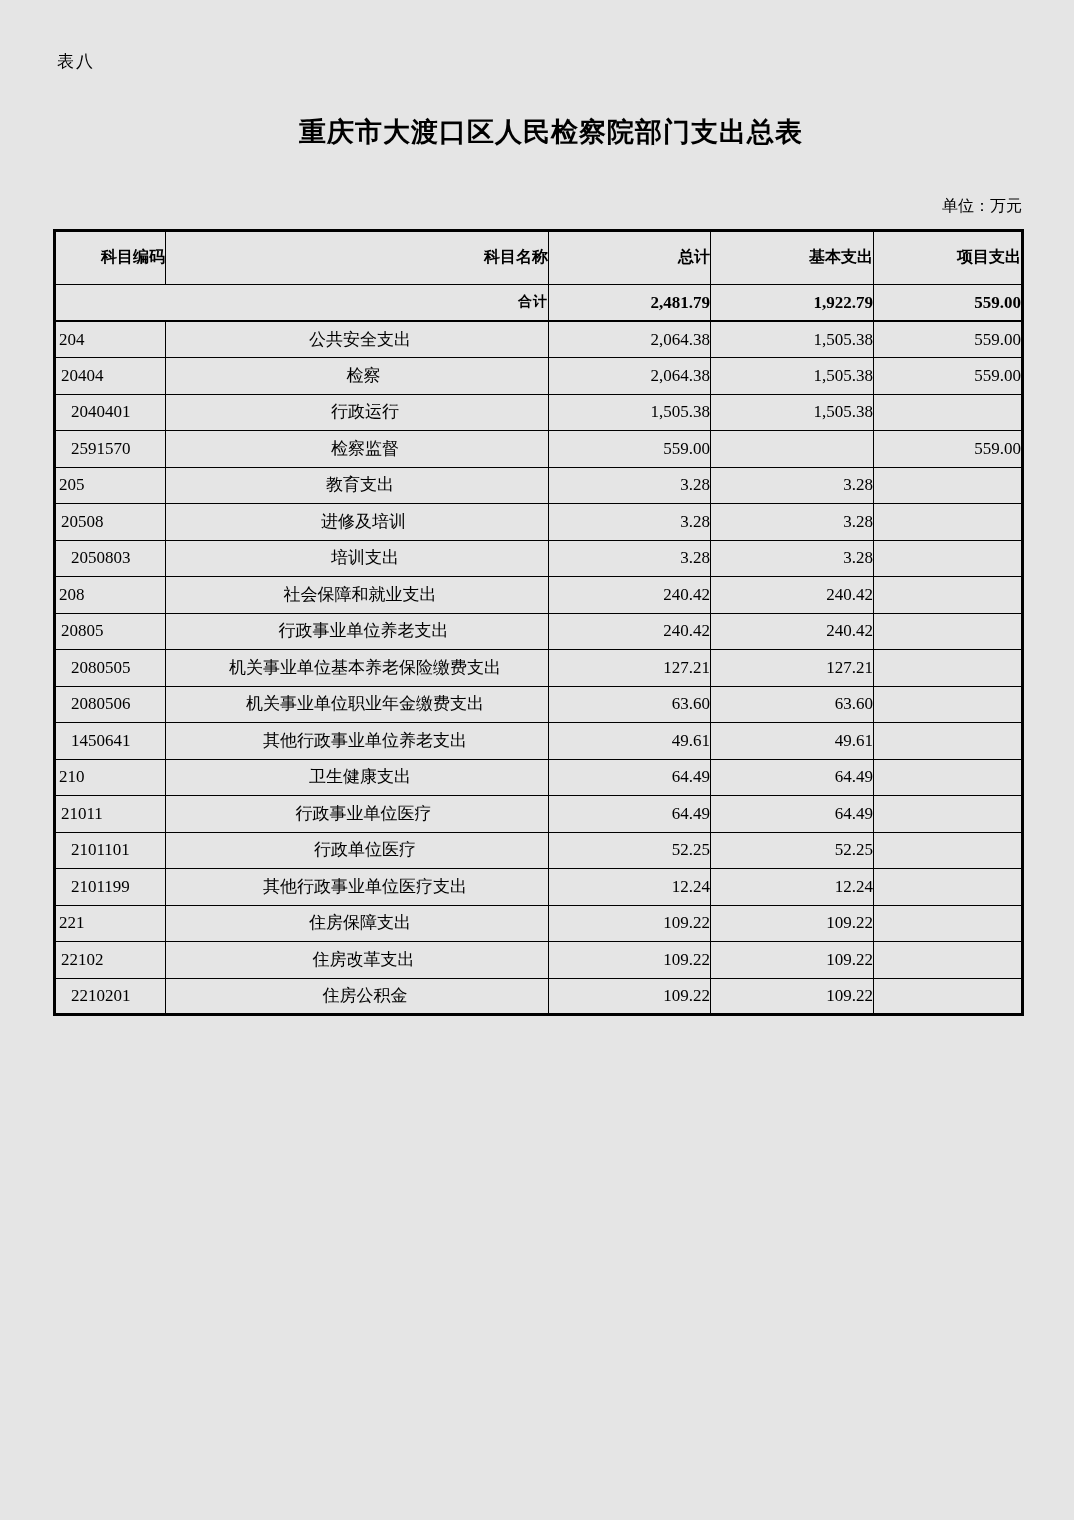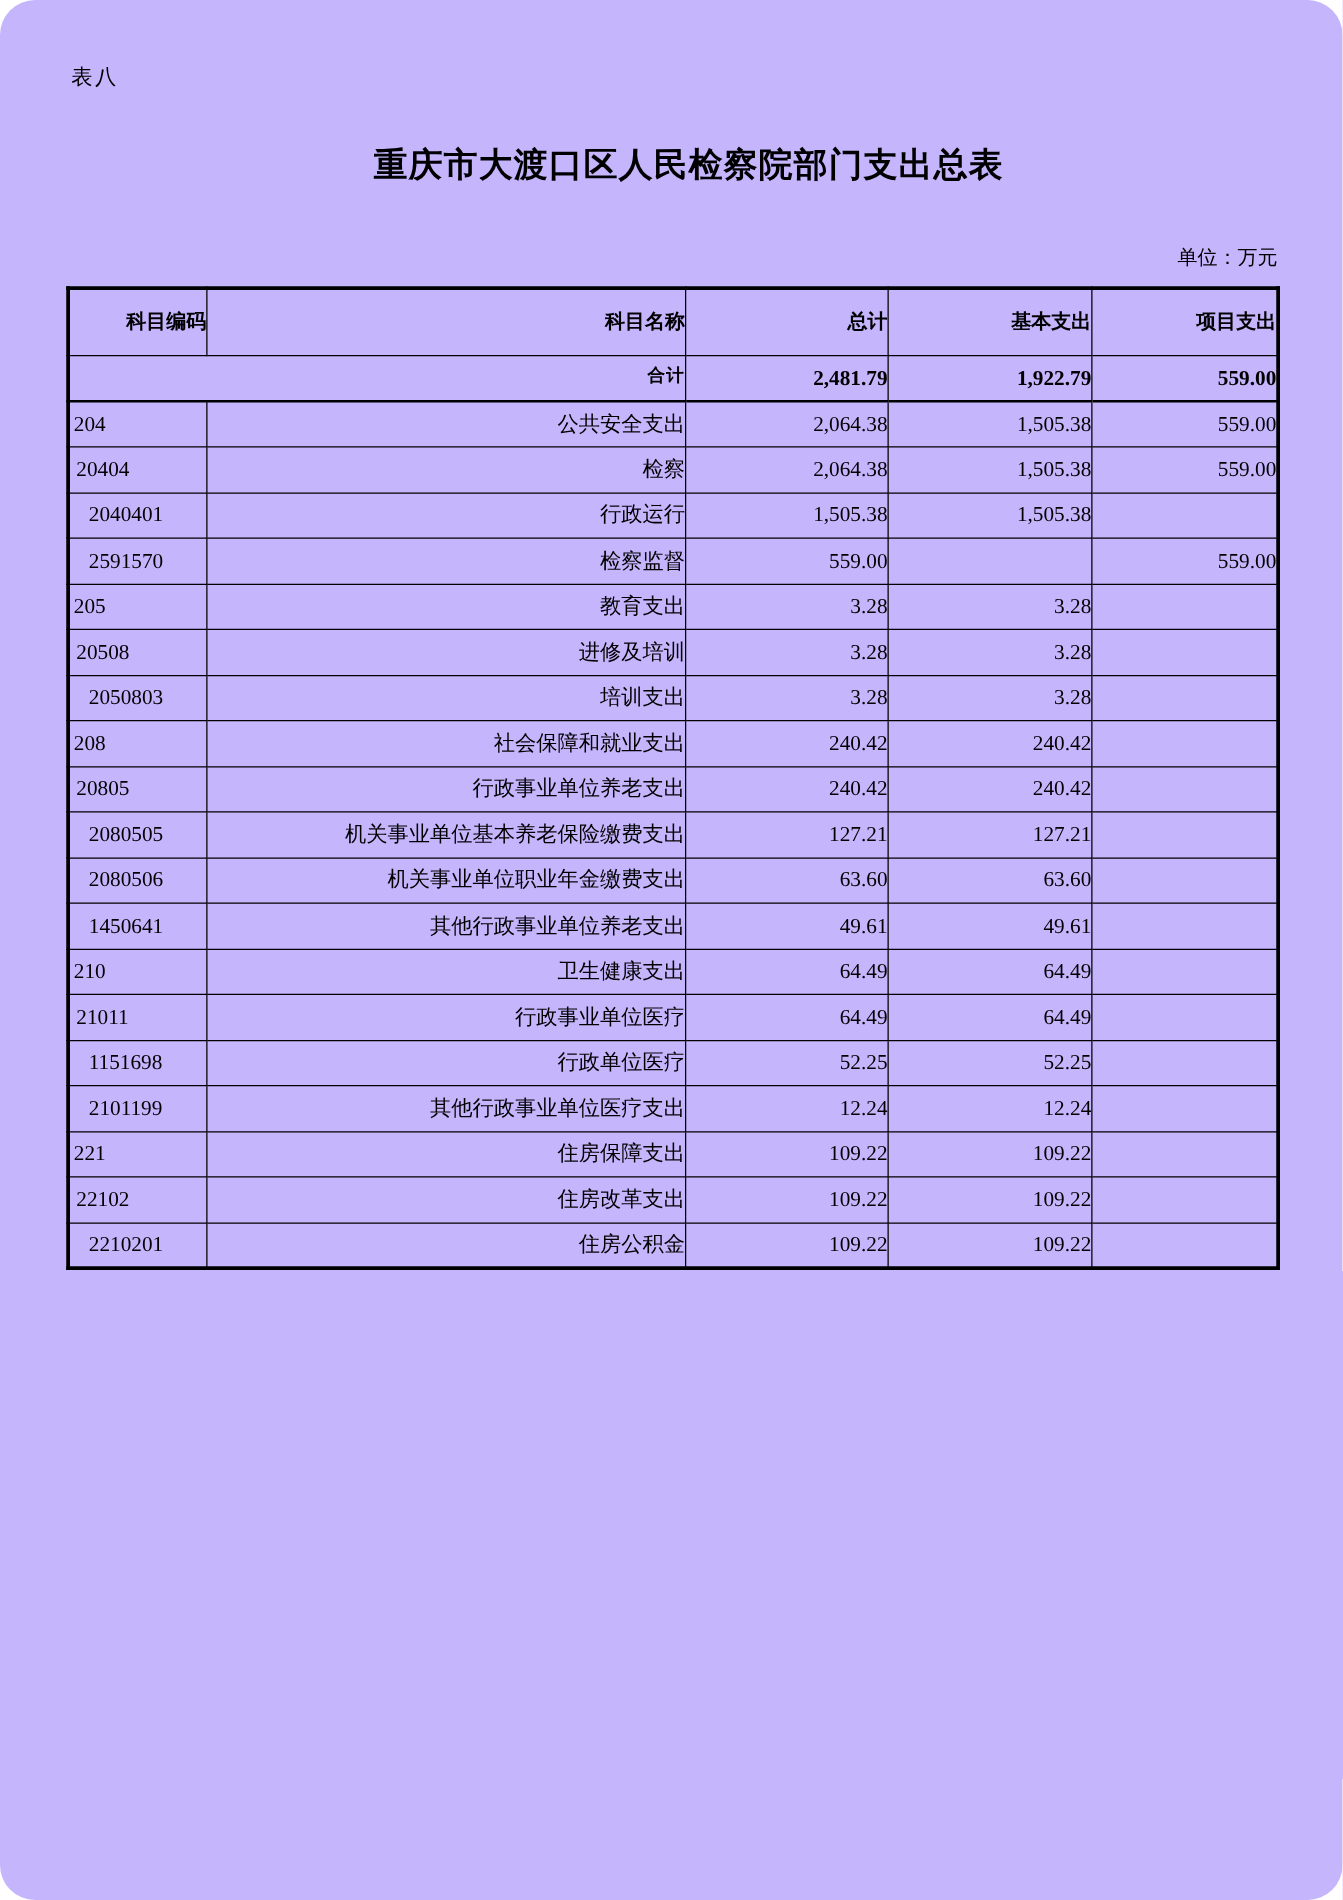--- a/index.html
+++ b/index.html
@@ -10,22 +10,21 @@
   body {
     width: 1074px;
     height: 1520px;
     position: relative;
     font-family: "Liberation Serif", "DejaVu Serif", serif;
     color: #000;
   }
   .page {
     position: absolute;
     inset: 0;
-    background: #c4b5fd;
-    border-radius: 28px;
+    background: #e5e5e5;
   }
   .corner-label {
     position: absolute;
     left: 57px;
     top: 50px;
     font-size: 17px;
     letter-spacing: 2px;
   }
   .doc-title {
     position: absolute;
@@ -68,21 +67,21 @@
   thead th {
     font-family: Liberation Mono, monospace;
     font-weight: bold;
     font-size: 16px;
     text-align: right;
     border-bottom: 2px solid #000;
   }
   tbody tr { height: 36.5px; }
   tbody td { font-size: 17px; }
   td.code { text-align: left; }
-  td.name { text-align: right; }
+  td.name { text-align: center; }
   td.num  { text-align: right; padding-right: 5px; }
   tr.lv1 td.code { padding-left: 3px; }
   tr.lv2 td.code { padding-left: 5px; }
   tr.lv3 td.code { padding-left: 15px; }
   tr.lv1 td.name { padding-left: 6px; }
   tr.lv2 td.name { padding-left: 13px; }
   tr.lv3 td.name { padding-left: 16px; }
   tr.total-row td {
     font-weight: bold;
     border-bottom: 2px solid #000;
@@ -220,21 +219,21 @@
     <td class="num"></td>
   </tr>
         <tr class="lv2">
     <td class="code">21011</td>
     <td class="name">行政事业单位医疗</td>
     <td class="num">64.49</td>
     <td class="num">64.49</td>
     <td class="num"></td>
   </tr>
         <tr class="lv3">
-    <td class="code">1151698</td>
+    <td class="code">2101101</td>
     <td class="name">行政单位医疗</td>
     <td class="num">52.25</td>
     <td class="num">52.25</td>
     <td class="num"></td>
   </tr>
         <tr class="lv3">
     <td class="code">2101199</td>
     <td class="name">其他行政事业单位医疗支出</td>
     <td class="num">12.24</td>
     <td class="num">12.24</td>

